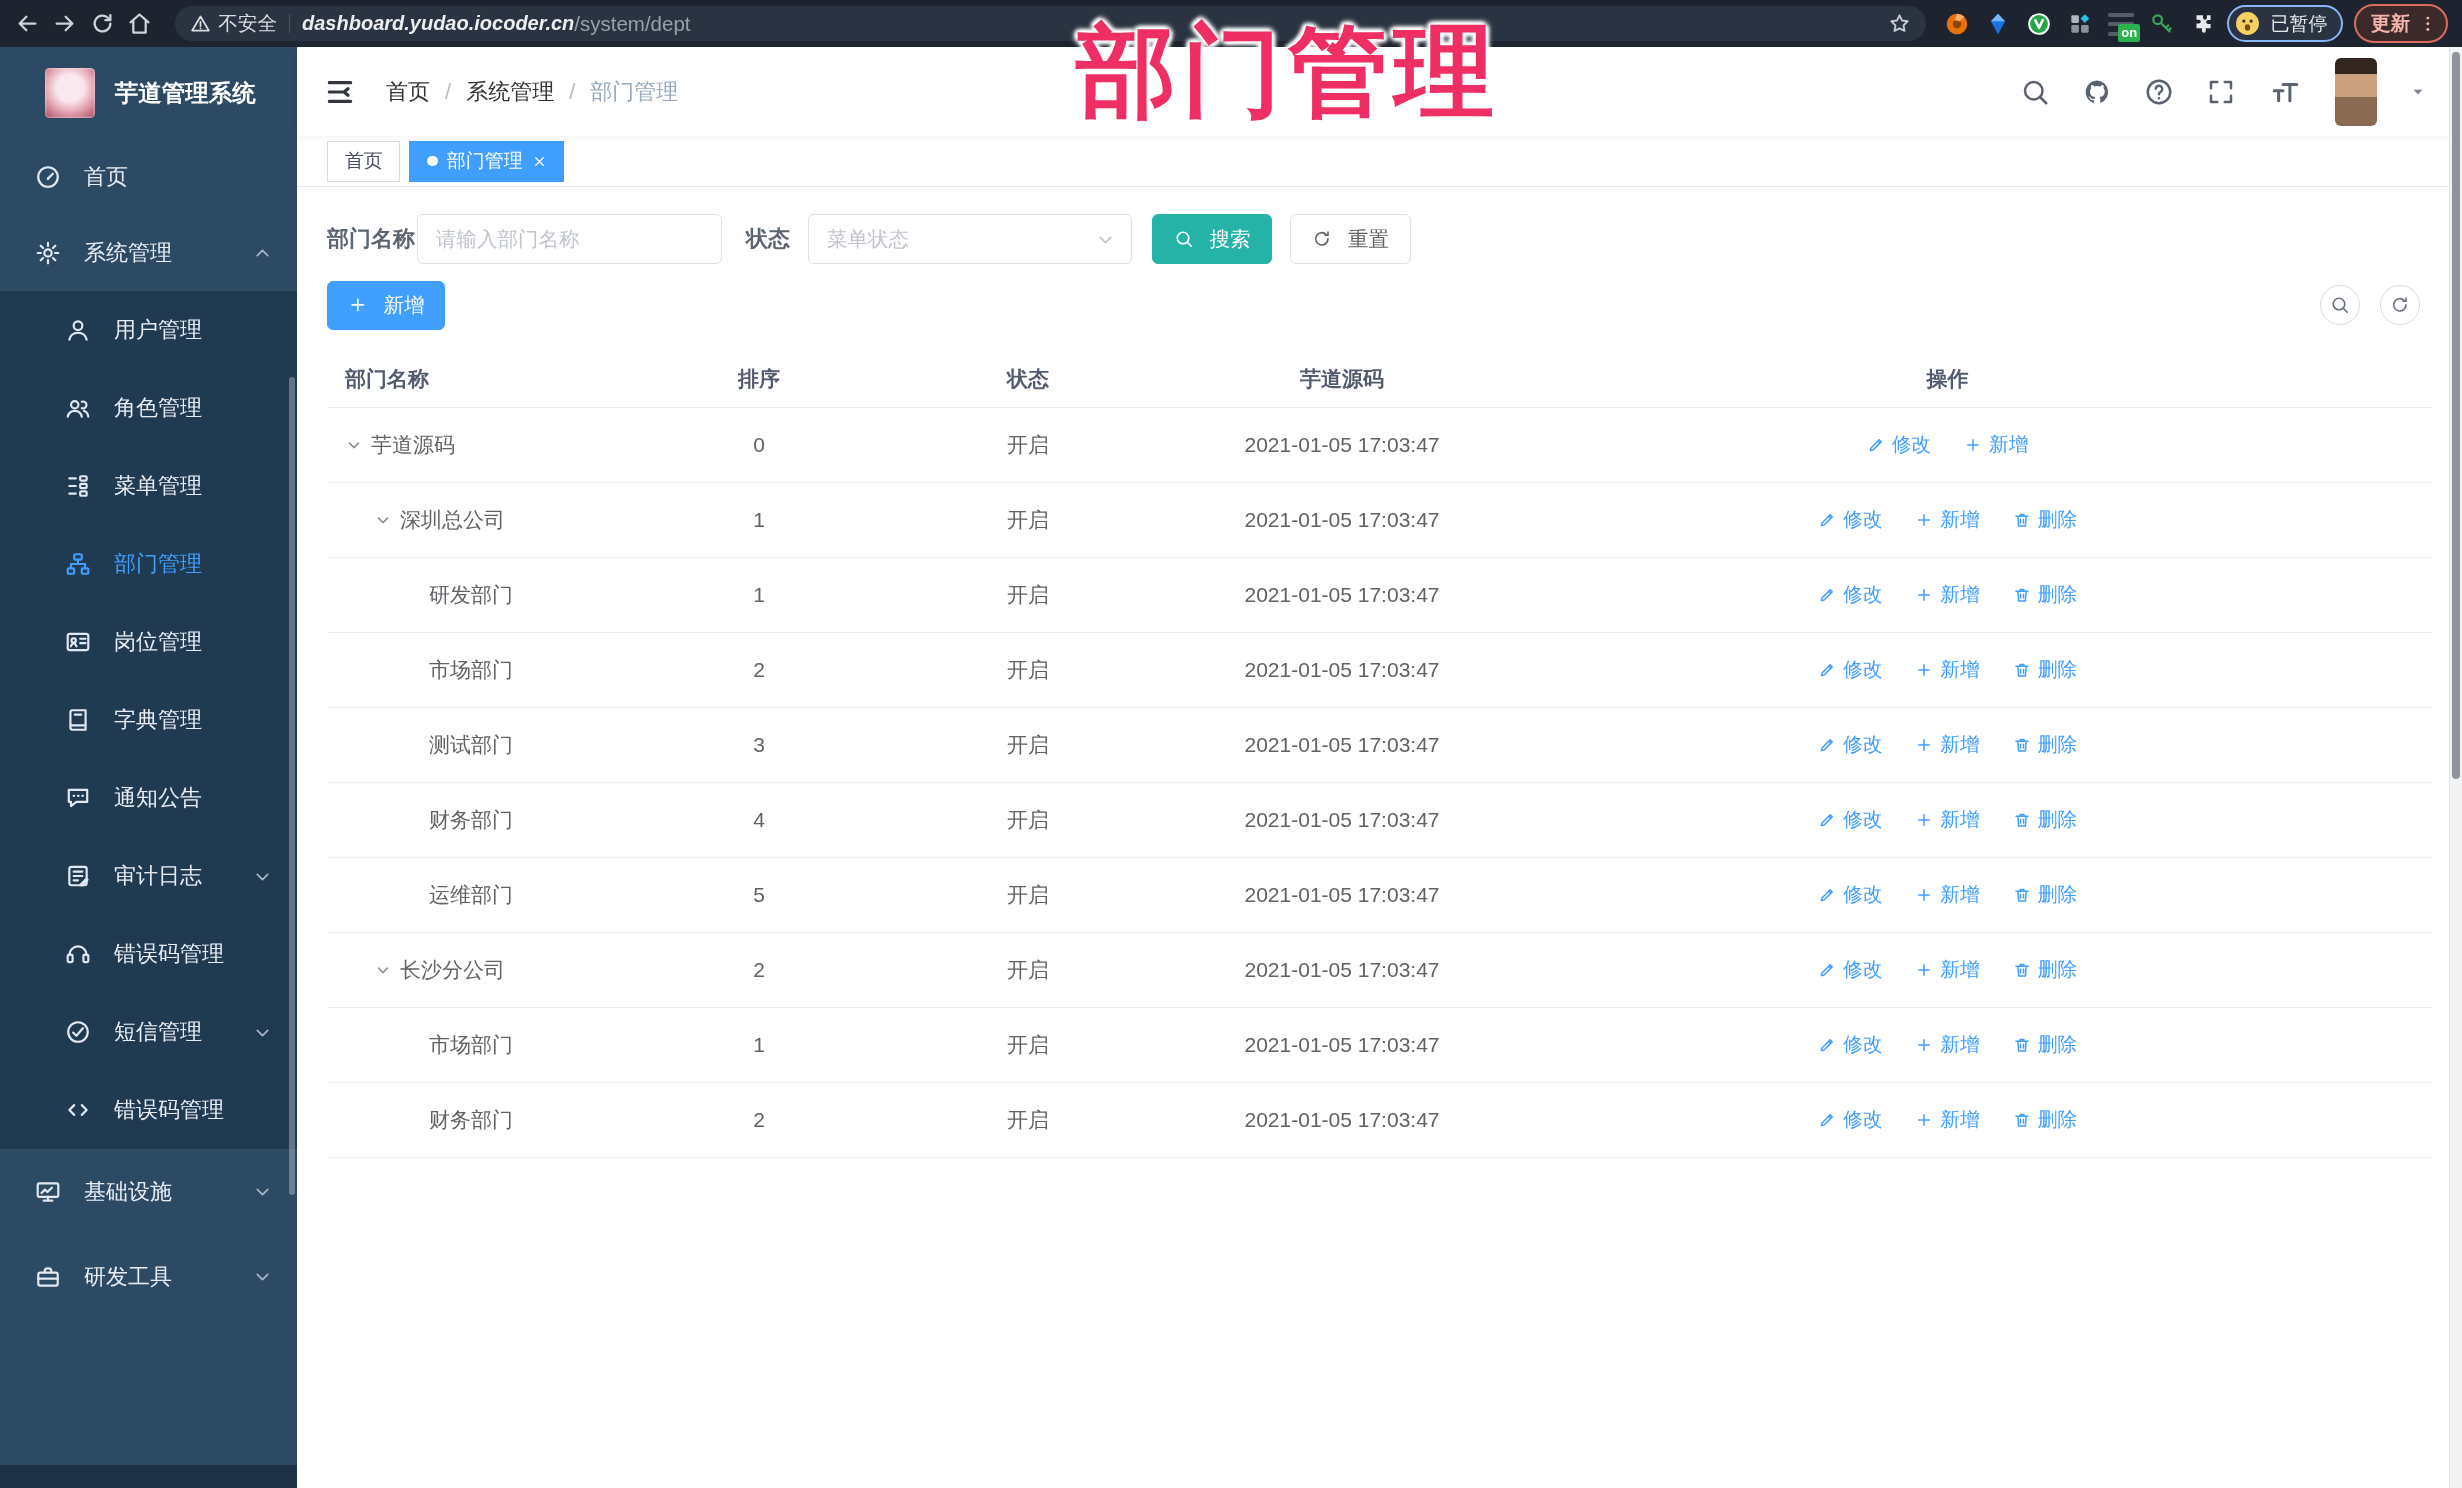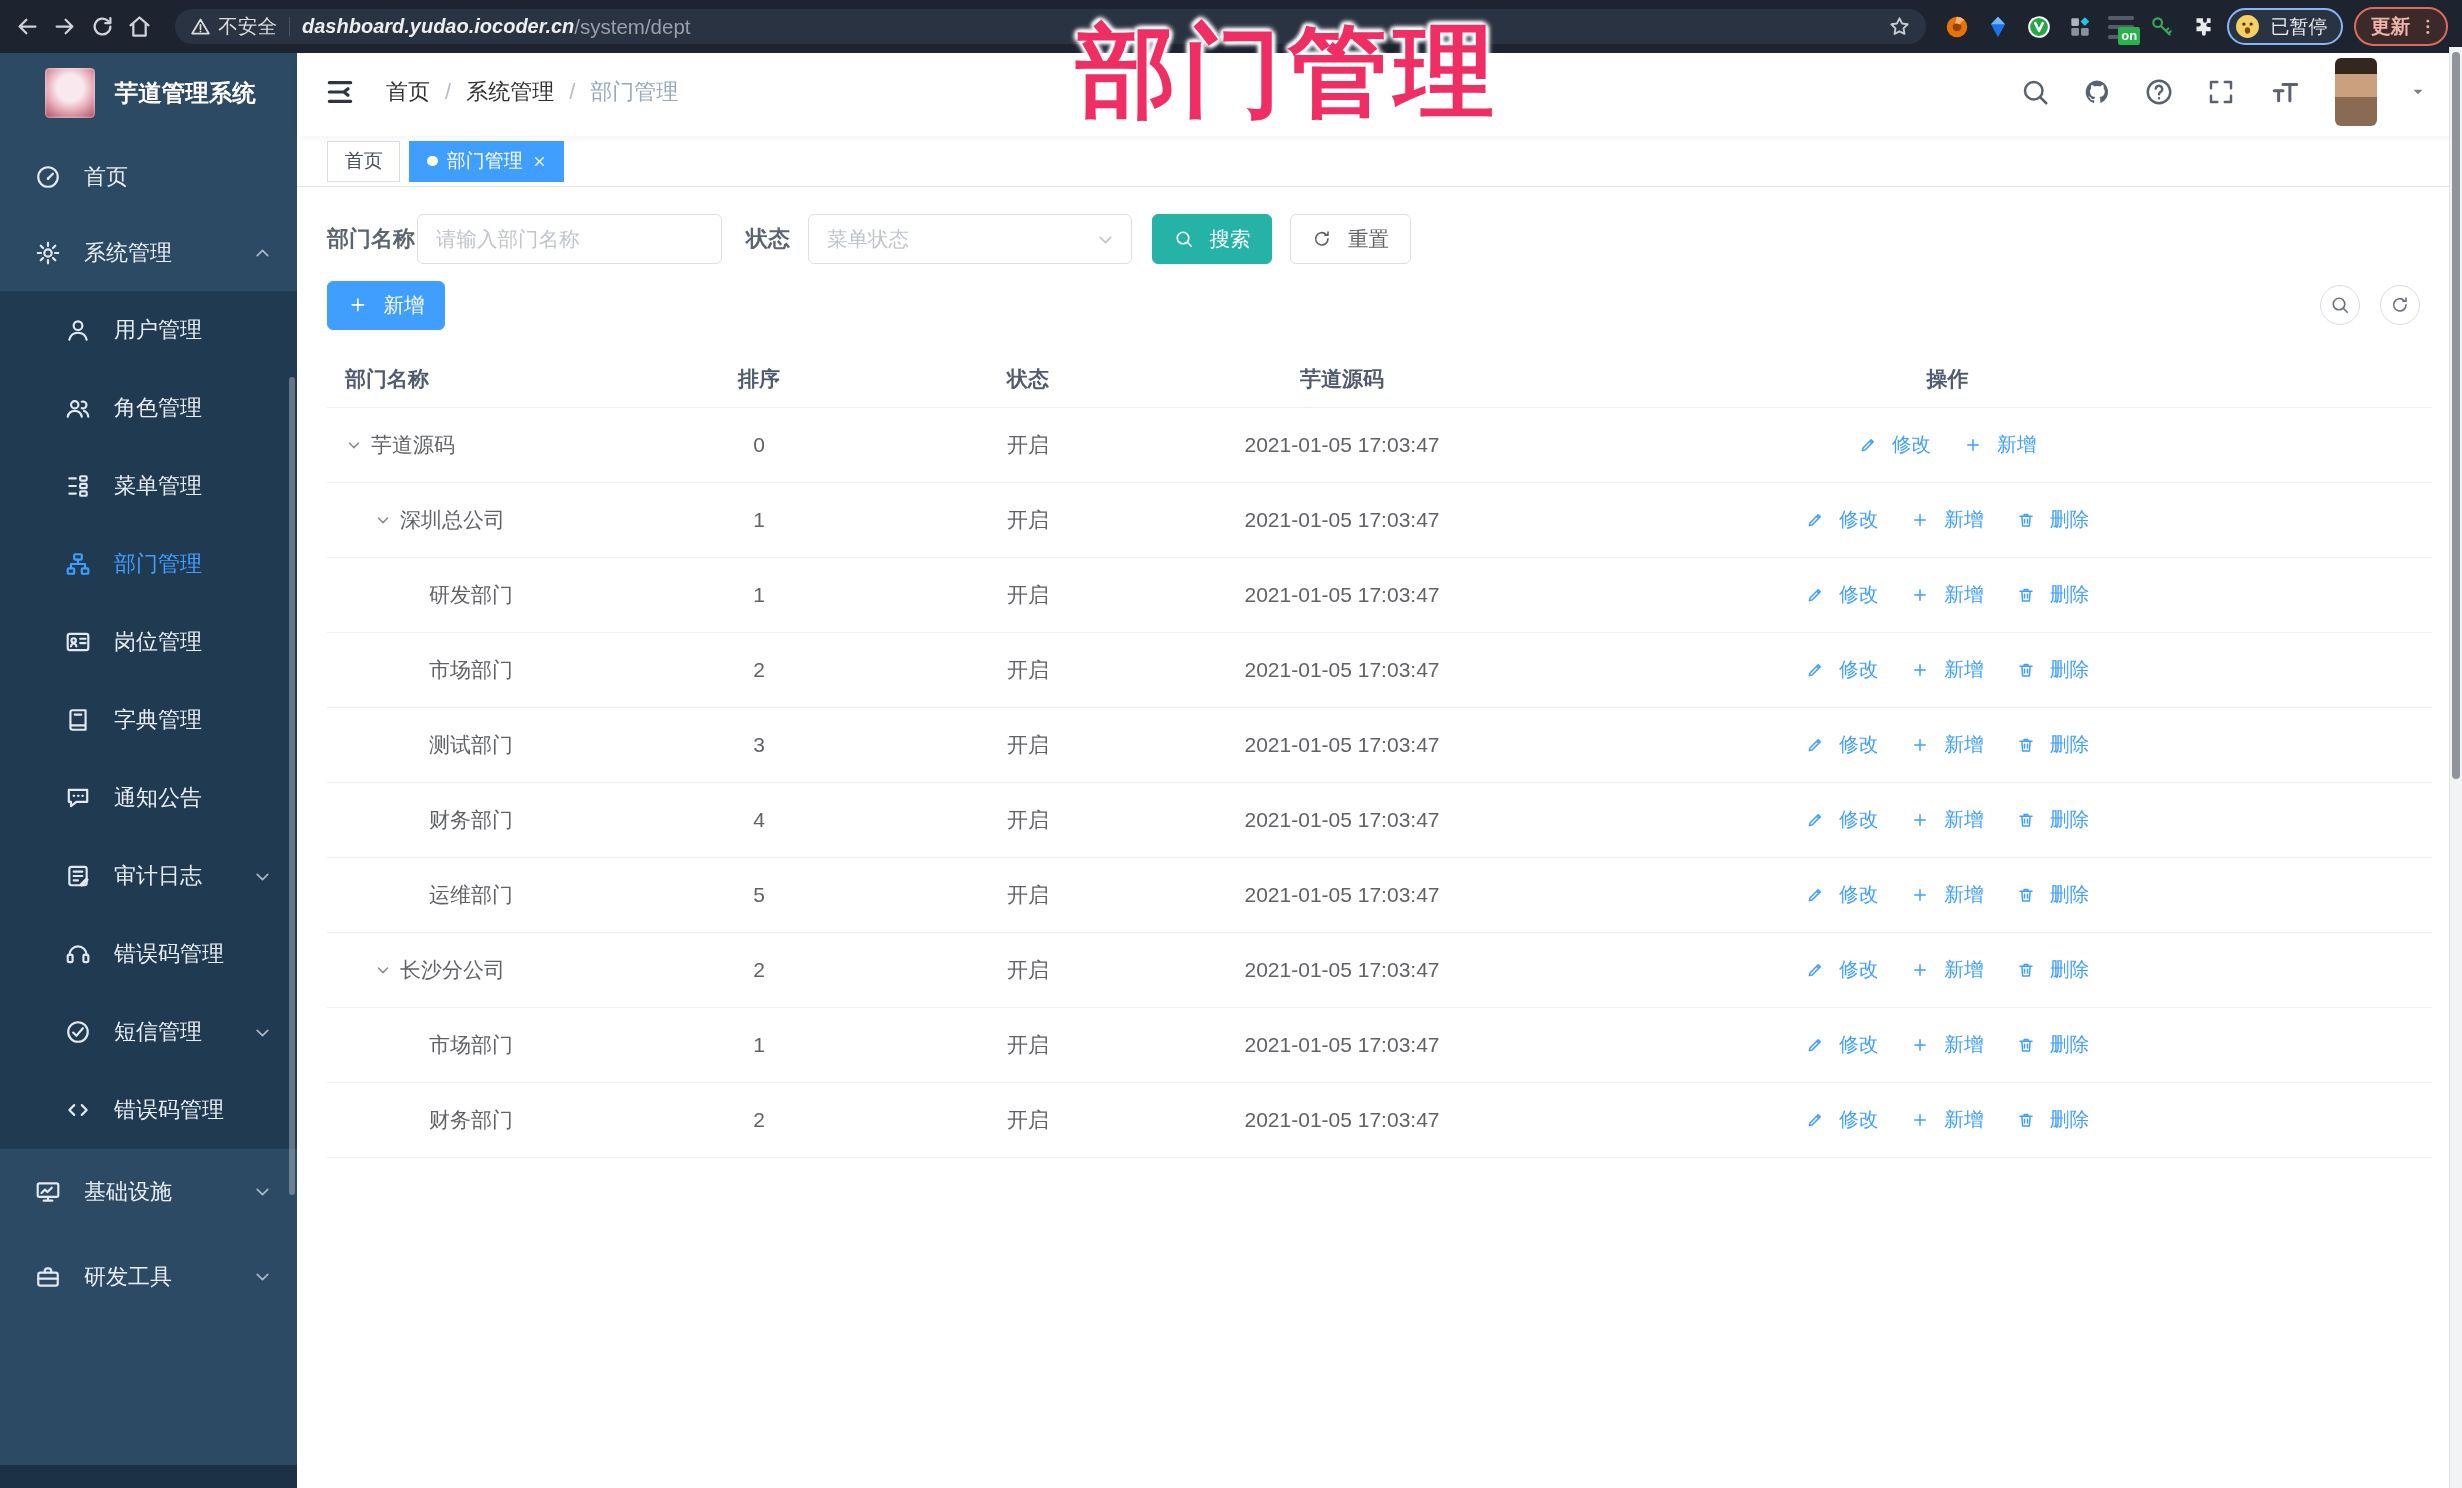--- a/index.html
+++ b/index.html
@@ -2,21 +2,21 @@
 <html style="font-size:12px"><head>
 <meta charset="utf-8">
 <style>
   html,body{margin:0;padding:0;background:#fff;}
   .screen{position:relative;width:2462px;height:1488px;overflow:hidden;background:#fff;
     font-family:"Liberation Sans",sans-serif;-webkit-font-smoothing:antialiased;}
   svg{display:block;width:100%;height:100%;}
   .ic{display:inline-flex;align-items:center;justify-content:center;flex:0 0 auto;}
 
   
-  .browser{position:absolute;top:0;left:0;right:0;height:53px;background:#1d242f;
+  .browser{position:absolute;top:0;left:0;right:0;height:47px;background:#1d242f;
     display:flex;align-items:center;padding:0 13.6px;gap:10.6px;z-index:5;}
   .bicon{width:27px;height:27px;color:#ced2d9;}
   .urlbar{flex:1;height:35px;background:#2a3341;border-radius:17.4px;display:flex;align-items:center;
     padding:0 15px;margin-left:10.6px;color:#dadce0;min-width:0;}
   .warn-ic{width:21px;height:21px;color:#dadce0;margin-right:7.6px;}
   .sec-label{font-size:19.7px;color:#dadce0;white-space:nowrap;}
   .url-div{width:0.8px;height:19.7px;background:#4a5260;margin:0 12px;}
   .url-host{font-size:20px;color:#eceef1;font-weight:bold;white-space:nowrap;font-style:italic;}
   .url-path{font-size:20.5px;color:#9aa0a6;white-space:nowrap;}
   .star{margin-left:auto;width:23px;height:23px;color:#c6cad1;}
@@ -100,21 +100,21 @@
   .table{margin:21px 30px 0 30px;font-size:21px;color:#606266;}
   .thead{display:flex;align-items:center;height:56px;border-bottom:0.8px solid #ebeef5;color:#515a6e;font-weight:bold;}
   .tr{display:flex;align-items:center;height:74px;border-bottom:0.8px solid #ebeef5;}
   .col-name{flex:0 0 356px;display:flex;align-items:center;padding-left:18px;box-sizing:border-box;}
   .col-sort{flex:0 0 152px;text-align:center;}
   .col-status{flex:0 0 386px;text-align:center;}
   .col-created{flex:0 0 242px;text-align:center;white-space:nowrap;}
   .col-actions{flex:1;display:flex;justify-content:center;align-items:center;gap:33px;}
   .arrow-slot{width:26px;height:19.7px;color:#8a9099;display:inline-flex;align-items:center;justify-content:flex-start;flex:0 0 26px;}
   .arrow-slot svg{width:18px;height:18px;}
-  .link{color:#409eff;display:inline-flex;align-items:center;gap:15px;font-size:19.7px;cursor:pointer;white-space:nowrap;}
+  .link{color:#409eff;display:inline-flex;align-items:center;gap:7px;font-size:19.7px;cursor:pointer;white-space:nowrap;}
   .link .ic{width:18px;height:18px;}
 
   .page-scroll{position:absolute;top:47px;right:0;width:12px;bottom:0;background:#f1f3f4;border-left:0.8px solid #e1e3e6;z-index:6;}
   .page-thumb{position:absolute;top:4.5px;left:2.3px;width:7.6px;height:727px;background:#8f949b;border-radius:3.8px;}
 </style>
 </head>
 <body>
 
 <div class="screen">
 

